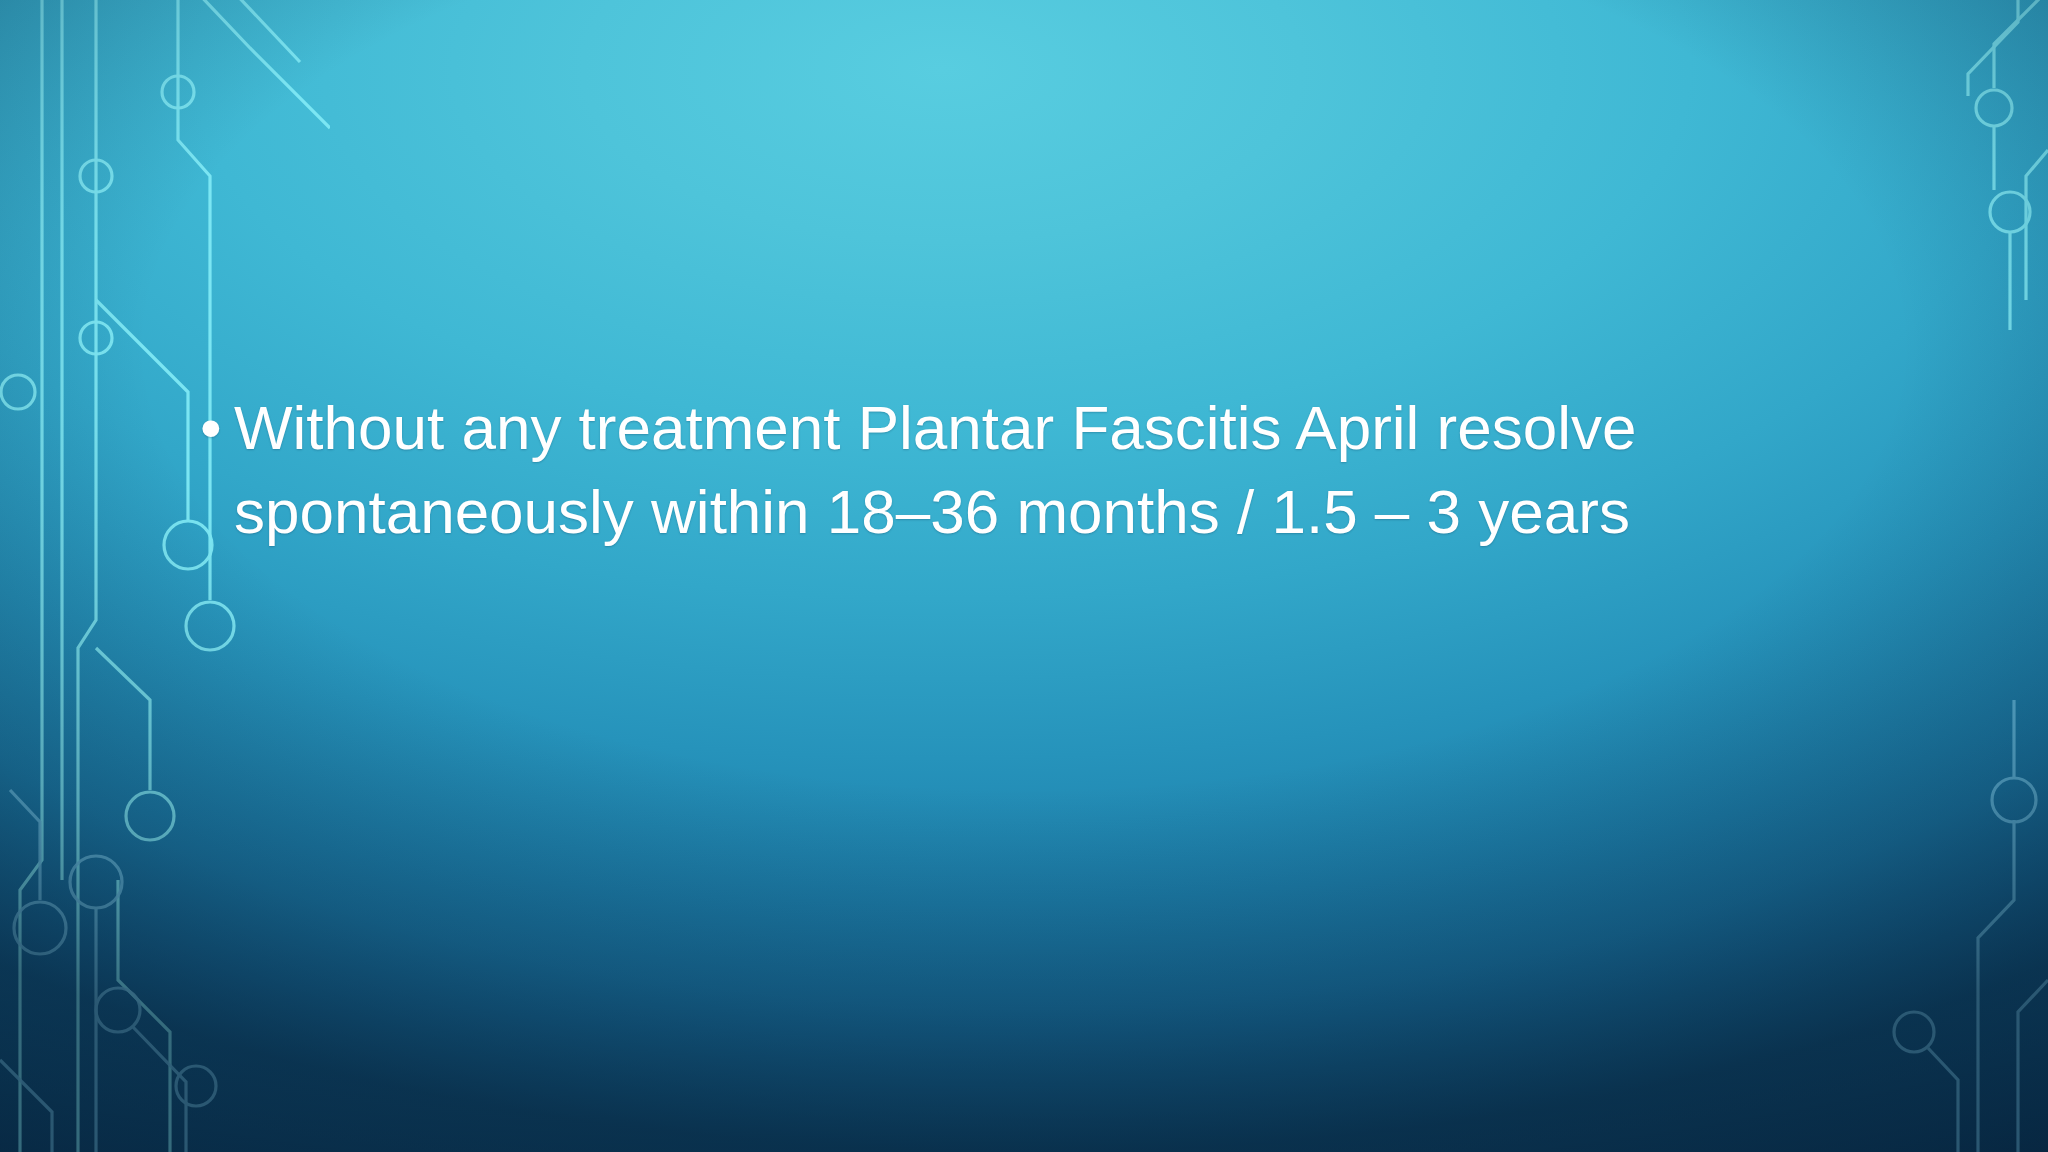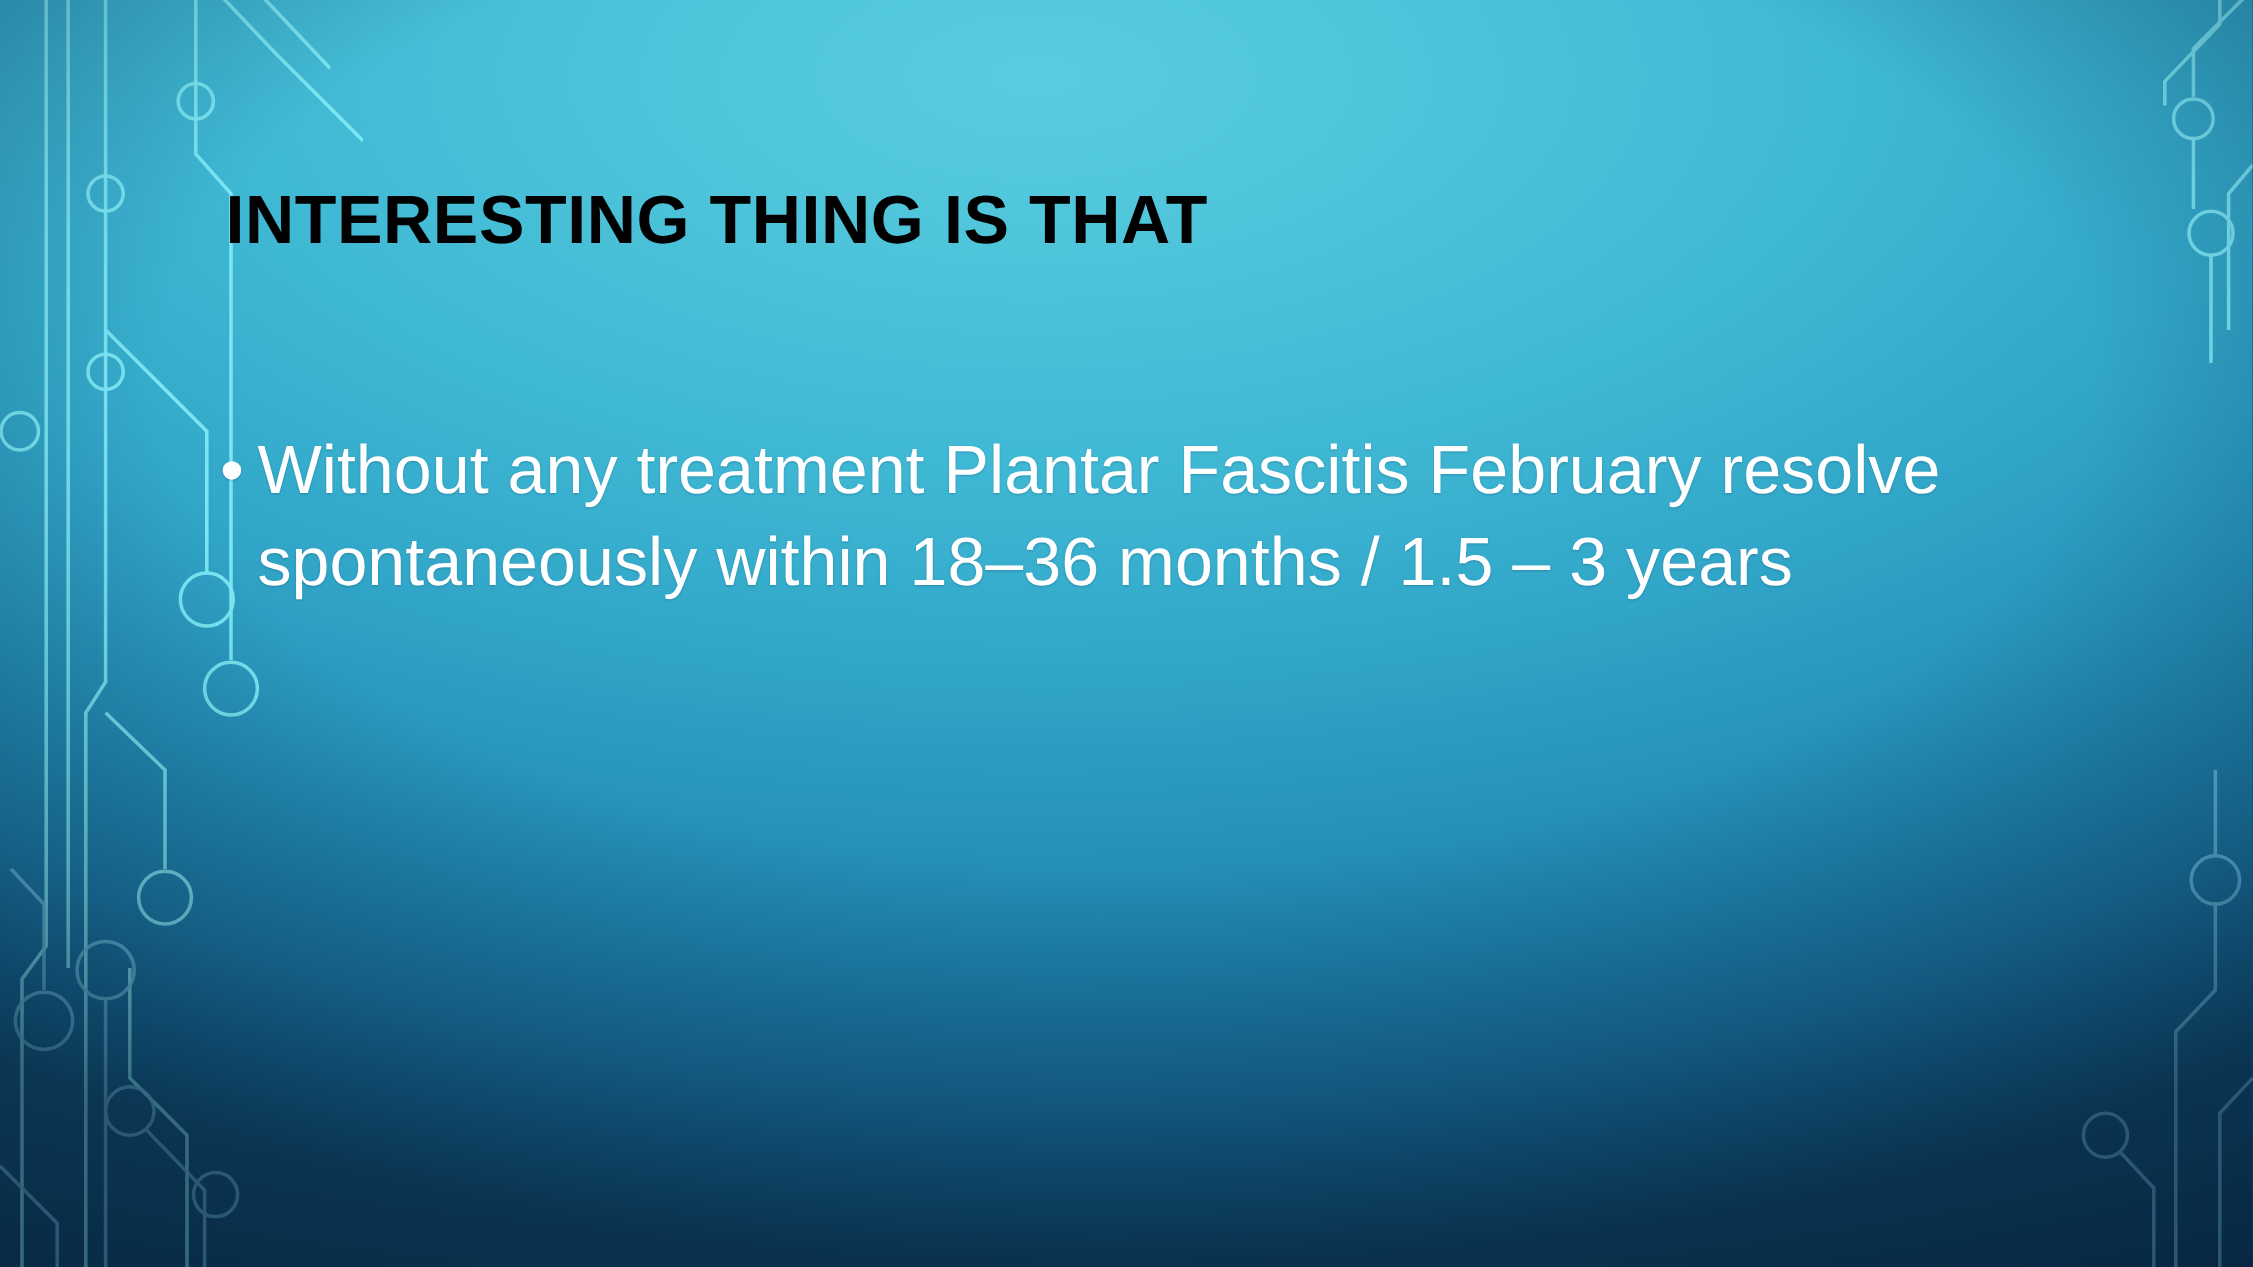--- a/index.html
+++ b/index.html
@@ -161,22 +161,21 @@
       <circle cx="296" cy="800" r="22"></circle>
       <path d="M296 778 L296 700"></path>
       <path d="M330 980 L300 1012 L300 1160"></path>
       <path d="M240 1160 L240 1080 L210 1048"></path>
       <circle cx="196" cy="1032" r="20"></circle>
     </g>
   </svg>
 
   <div id="vignette"></div>
 
-  <div id="title">Interesting Thing is that</div>
 
   <div id="body-block">
     <div class="bullet-row">
       <span class="bullet-mark">•</span>
-      <span class="bullet-text">Without any treatment Plantar Fascitis February resolve spontaneously within 18–36 months / 1.5 – 3 years</span>
+      <span class="bullet-text">Without any treatment Plantar Fascitis April resolve spontaneously within 18–36 months / 1.5 – 3 years</span>
     </div>
   </div>
 
 </div>
 
 </body></html>

